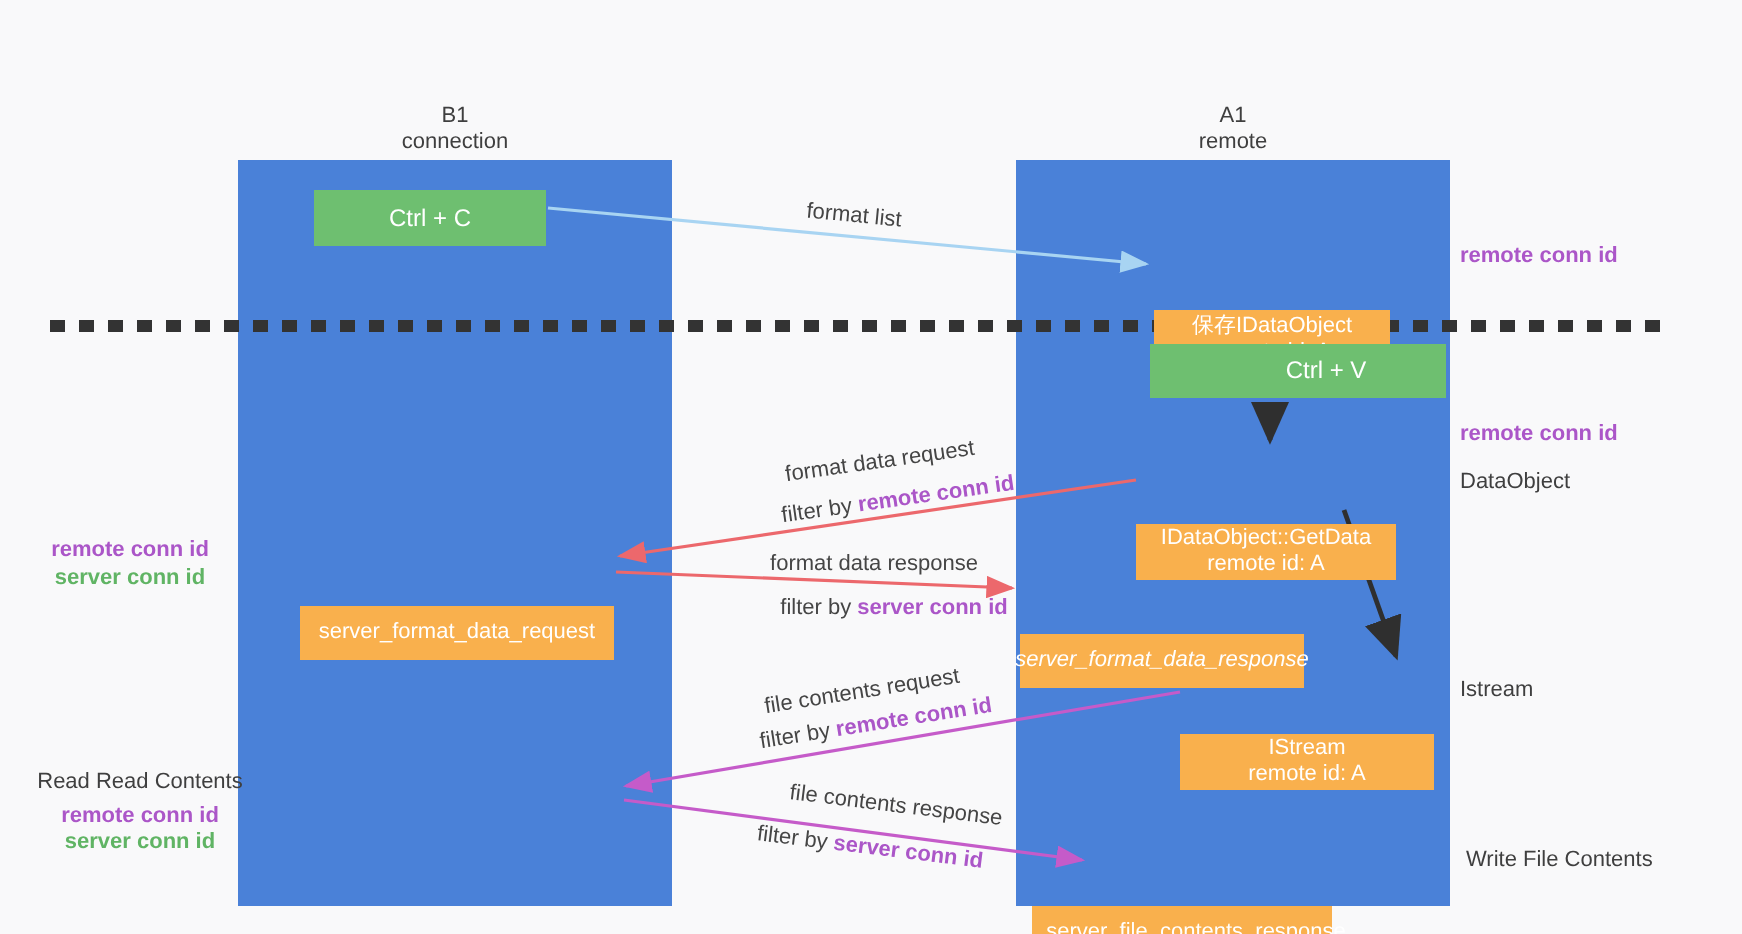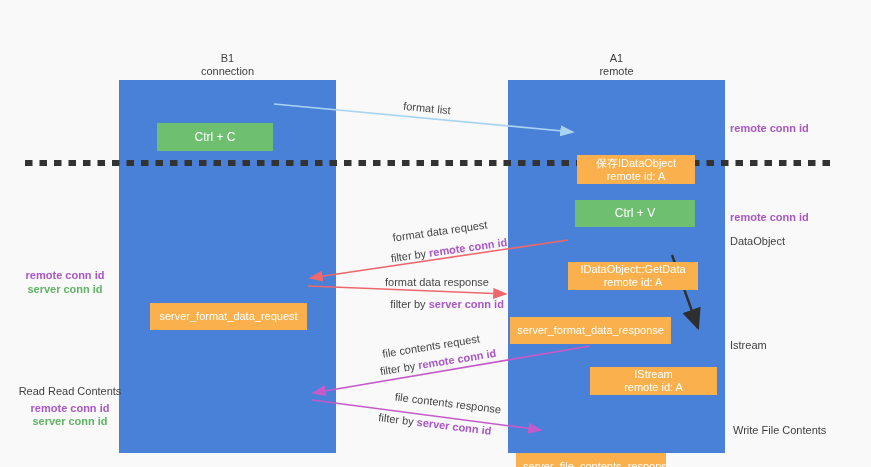--- a/index.html
+++ b/index.html
@@ -3,21 +3,21 @@
 <meta charset="utf-8">
 <style>
   html,body{margin:0;padding:0;background:#f9f9fa;}
   .canvas{position:relative;width:871px;height:467px;background:#f9f9fa;overflow:hidden;
           font-family:"Liberation Sans",sans-serif;color:#444;}
   .title{position:absolute;left:0;right:0;top:6px;text-align:center;font-size:15px;line-height:20px;color:#3f3f3f;z-index:4;}
   .lifeline-header{position:absolute;top:52px;text-align:center;font-size:11px;line-height:13px;color:#3f3f3f;z-index:4;}
   .lifeline{position:absolute;top:80px;height:373px;background:#4a81d8;z-index:1;}
   .box{position:absolute;display:flex;flex-direction:column;align-items:center;justify-content:center;
        color:#fff;font-size:11px;line-height:13px;text-align:center;z-index:3;white-space:nowrap;}
-  .green{background:#6ebf70;font-size:12px;margin-top:28px;}
+  .green{background:#6ebf70;font-size:12px;}
   .orange{background:#f9b04d;margin-top:36px;}
   .arrows{position:absolute;left:0;top:0;z-index:2;pointer-events:none;}
   .alabel{position:absolute;white-space:nowrap;font-size:11px;color:#454545;z-index:4;}
   .ann{position:absolute;white-space:nowrap;font-size:11px;z-index:4;color:#3f3f3f;}
   .purple{color:#ab56c8;font-weight:bold;}
   .greentx{color:#60b464;font-weight:bold;}
   .ctr{text-align:center;line-height:13px;}
 </style>
 </head>
 <body>
@@ -64,34 +64,34 @@
 
   <div class="box green" style="left:157px;top:95px;width:116px;height:28px;">
     <div>Ctrl + C</div>
   </div>
 
   <div class="box orange" style="left:577px;top:119px;width:118px;height:29px;">
     <div>保存IDataObject</div>
     <div>remote id: A</div>
   </div>
 
-  <div class="box green" style="left:575px;top:172px;width:120px;height:27px;">
+  <div class="box green" style="left:575px;top:172px;width:120px;height:27px;padding-left:28px;">
     <div>Ctrl + V</div>
   </div>
 
   <div class="box orange" style="left:568px;top:226px;width:130px;height:28px;">
     <div>IDataObject::GetData</div>
     <div>remote id: A</div>
   </div>
 
   <div class="box orange" style="left:150px;top:267px;width:157px;height:27px;">
     <div>server_format_data_request</div>
   </div>
 
-  <div class="box orange" style="left:510px;top:281px;width:161px;height:27px;">
+  <div class="box orange" style="left:510px;top:281px;width:142px;height:27px;font-style:italic;">
     <div>server_format_data_response</div>
   </div>
 
   <div class="box orange" style="left:590px;top:331px;width:127px;height:28px;">
     <div>IStream</div>
     <div>remote id: A</div>
   </div>
 
 
   <div class="box orange" style="left:516px;top:417px;width:136px;height:27px;padding-left:14px;">

